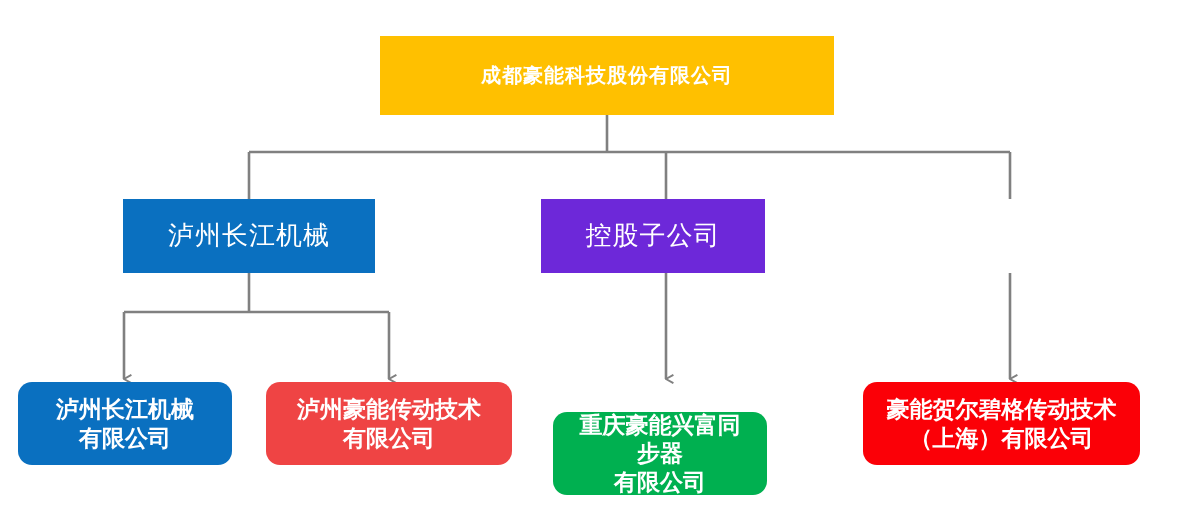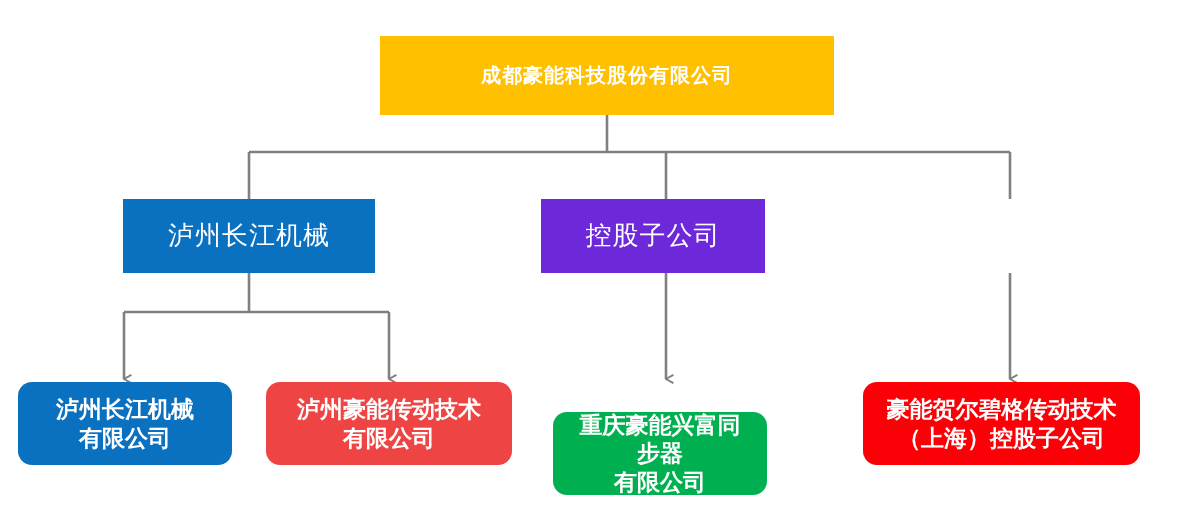--- a/index.html
+++ b/index.html
@@ -140,15 +140,15 @@
   <div class="node node-cat node-cat-wholly">泸州长江机械</div>
   <div class="node node-cat node-cat-holding">控股子公司</div>
 
   <div class="node node-leaf leaf-luzhou-changjiang">泸州长江机械
 有限公司</div>
   <div class="node node-leaf leaf-luzhou-haoneng">泸州豪能传动技术
 有限公司</div>
   <div class="node node-leaf leaf-chongqing-xingfu">重庆豪能兴富同步器
 有限公司</div>
   <div class="node node-leaf leaf-shanghai-hoerbiger">豪能贺尔碧格传动技术
-（上海）控股子公司</div>
+（上海）有限公司</div>
 
 </div>
 
 </body></html>

